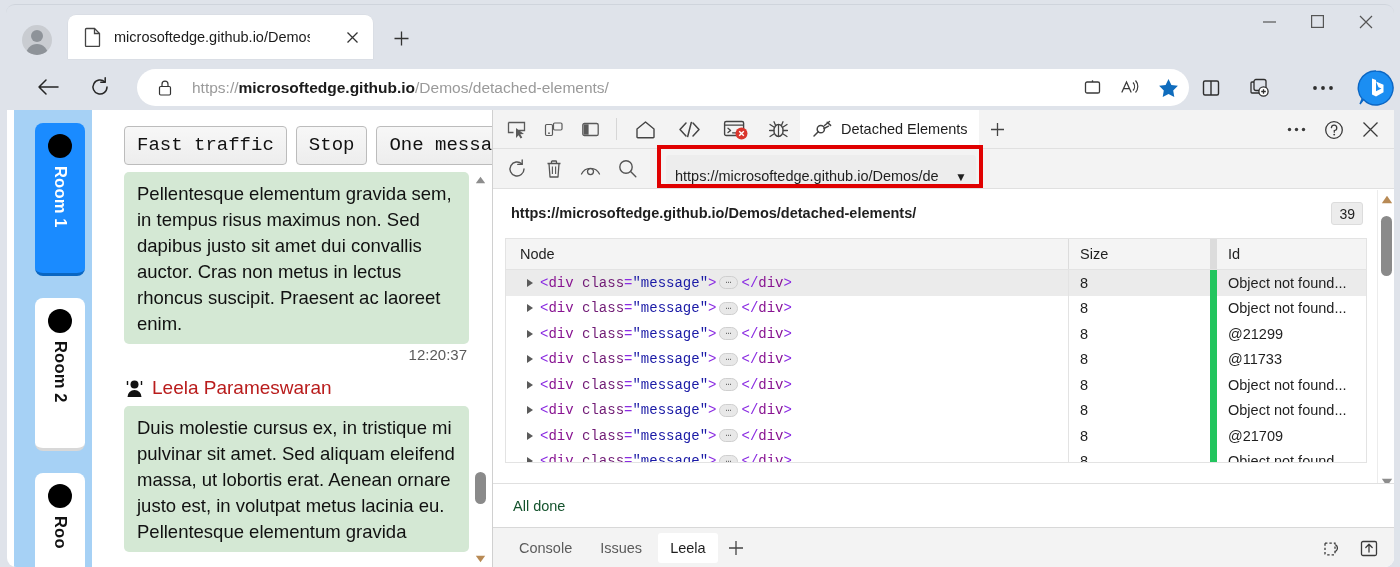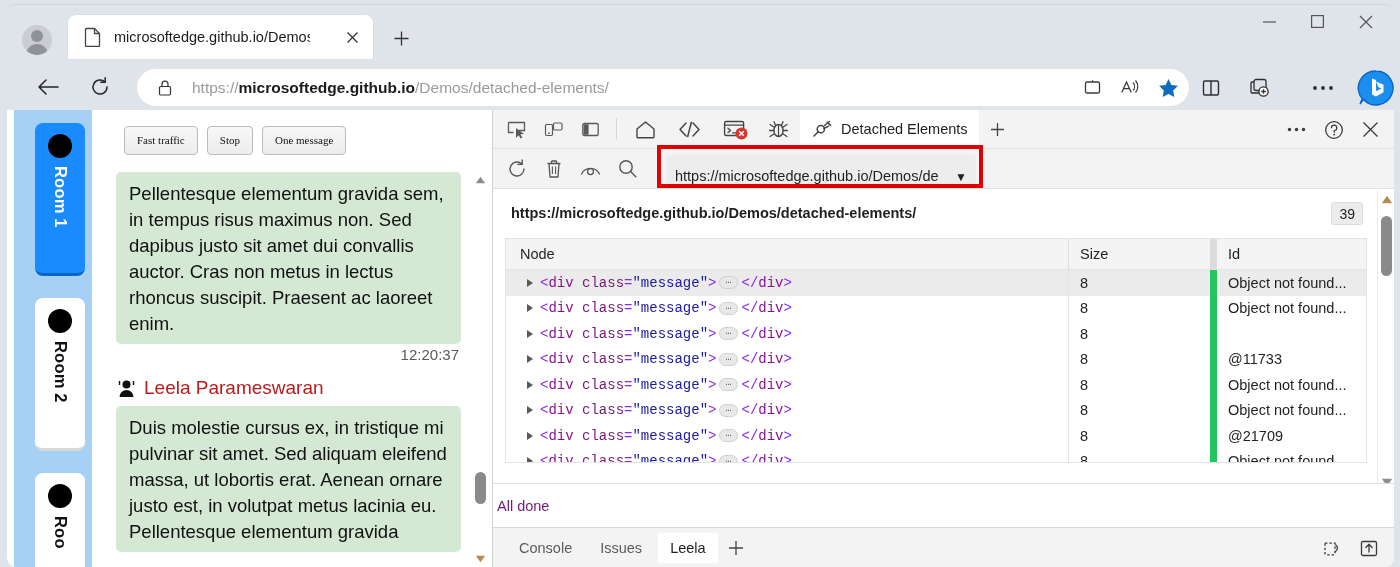--- a/index.html
+++ b/index.html
@@ -156,27 +156,27 @@
     background: #ffffff;
   }
   .chat-buttons {
     position: absolute; left: 17px; top: 16px;
     display: flex; gap: 9px;
   }
   .chat-btn {
     background: linear-gradient(#f7f7f7,#ededed);
     border: 1px solid #bcbcbc;
     border-radius: 4px;
-    font-size: 11px; color: #111;
+    font-size: 19px; color: #111;
     padding: 7px 12px 8px;
-    font-family: Liberation Serif, serif;
+    font-family: Liberation Mono, monospace;
     white-space: nowrap;
   }
   .messages {
-    position: absolute; left: 9px; top: 62px; width: 345px; height: 395px;
+    position: absolute; left: 17px; top: 62px; width: 345px; height: 395px;
     overflow: hidden;
   }
   .msg-bubble {
     background: #d4e8d4;
     border-radius: 5px;
     padding: 9px 13px 7px;
     font-size: 18.5px; line-height: 26px; color: #111;
   }
   .msg-time {
     text-align: right; font-size: 15px; color: #5a5a5a;
@@ -339,21 +339,21 @@
     position:absolute; left:3px; top: 26px; width:11px; height:60px;
     background:#8a8a8a; border-radius:6px;
   }
 
   .de-status {
     position: absolute; left: 0; top: 373px; width: 902px; height: 44px;
     border-top: 1px solid #e0e0e0;
     display: flex; align-items: center;
     background: #ffffff;
   }
-  .de-status span { margin-left: 4px; font-size: 14.5px; color: #701a75; }
+  .de-status span { margin-left: 20px; font-size: 14.5px; color: #14532d; }
 
   .drawer {
     position: absolute; left: 0; top: 417px; width: 902px; height: 40px;
     background: #f3f3f3;
     border-top: 1px solid #d8d8d8;
     display: flex; align-items: center;
   }
   .drawer-tab {
     height: 30px; padding: 0 12px; margin-left: 4px;
     display: flex; align-items: center;
@@ -741,20 +741,21 @@
                 <span class="tk-br">=</span>
                 <span class="tk-val">"message"</span>
                 <span class="tk-br">&gt;</span>
                 <span class="ellipsis-pill">…</span>
                 <span class="tk-br">&lt;/</span>
                 <span class="tk-tag">div</span>
                 <span class="tk-br">&gt;</span>
               </span>
             </div>
             <div class="c-size">8</div>
+            <div class="c-id">@21299</div>
           </div>
           <div class="de-row">
             <div class="c-node">
               <span class="tri"></span>
               <span class="node-code">
                 <span class="tk-br">&lt;</span>
                 <span class="tk-tag">div</span>
                 <span class="tk-attr">&nbsp;class</span>
                 <span class="tk-br">=</span>
                 <span class="tk-val">"message"</span>

